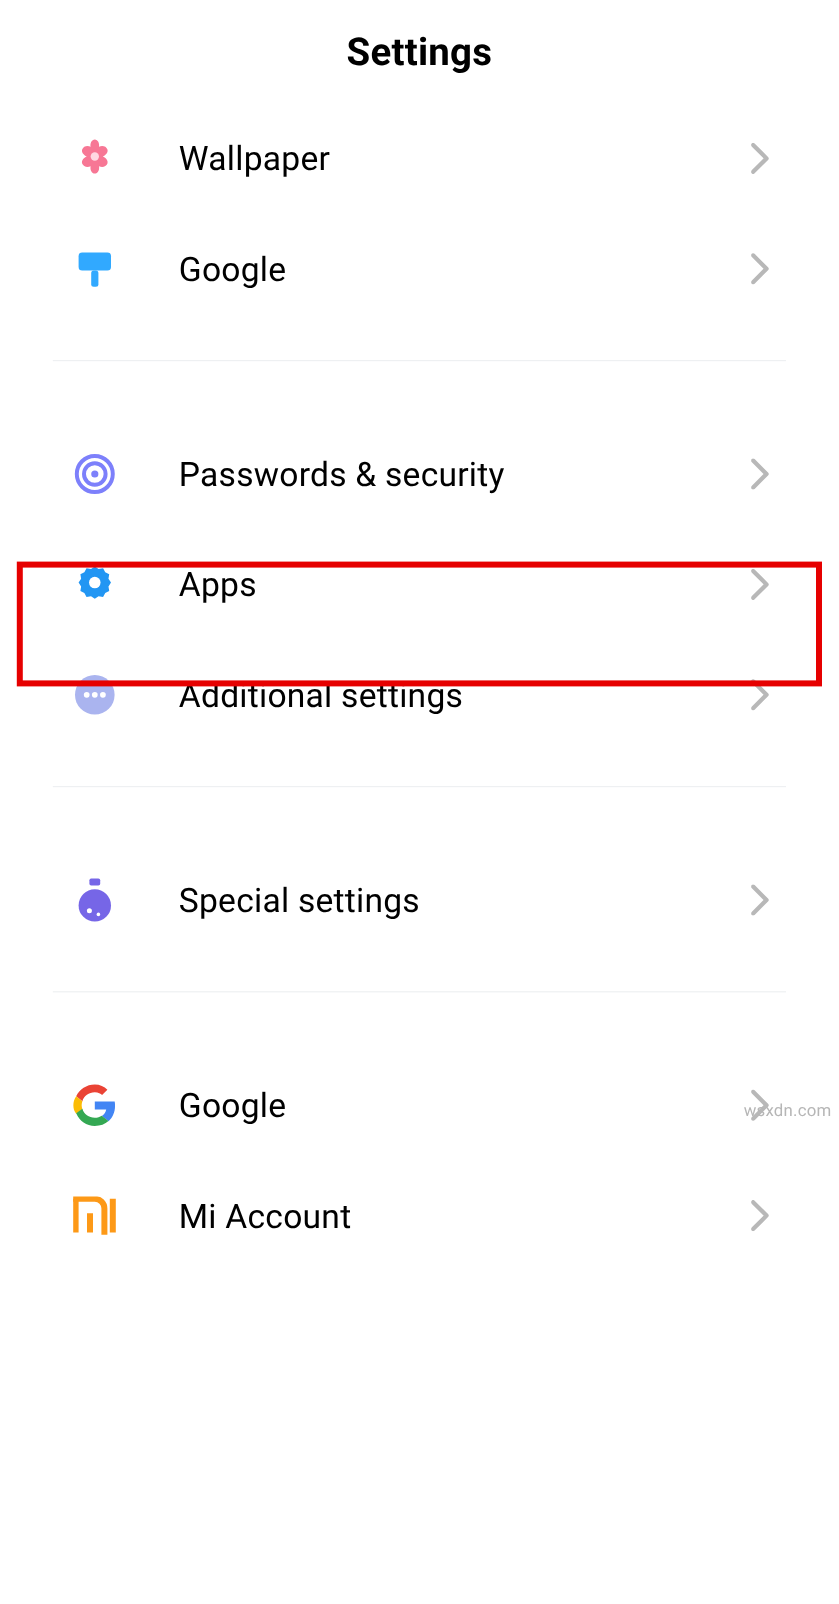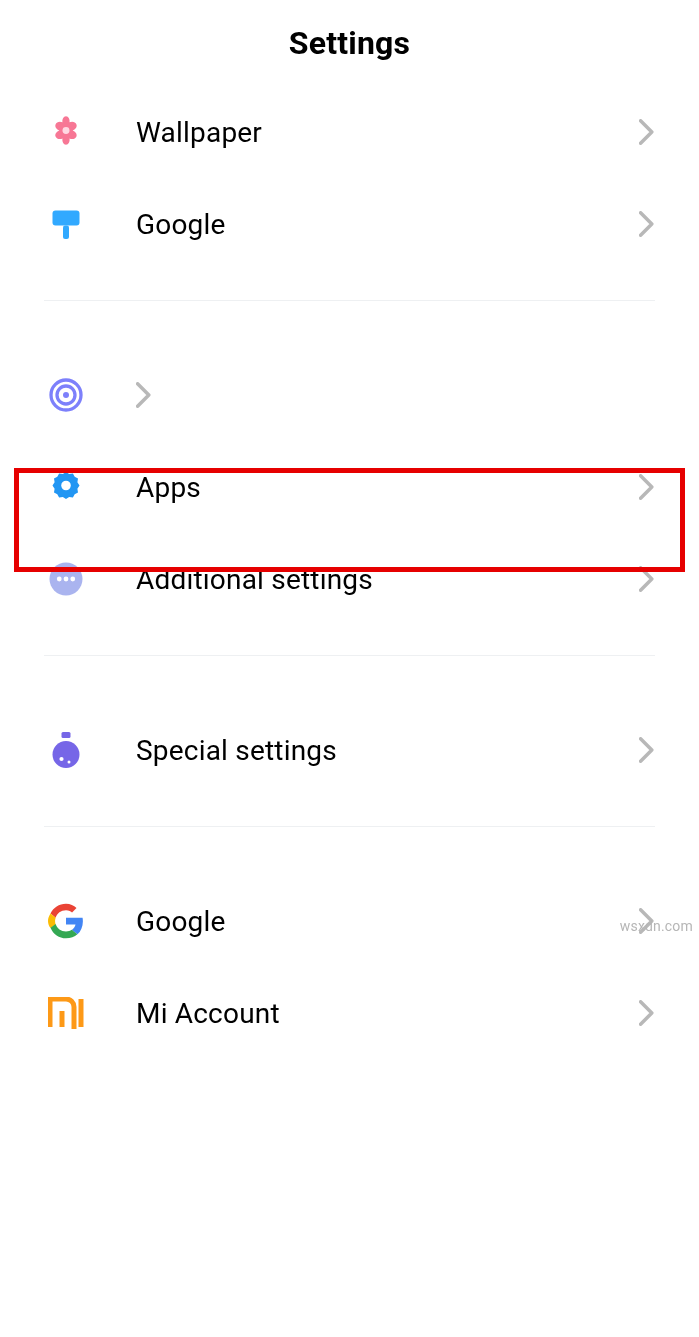--- a/index.html
+++ b/index.html
@@ -20,21 +20,21 @@
     text-align: center;
     padding-top: 24px;
     padding-bottom: 24px;
   }
   .header h1 {
     font-size: 32px;
     font-weight: 700;
     letter-spacing: 0.2px;
   }
   .group {
-    padding: 0 0;
+    padding: 0 13px;
   }
   .divider {
     height: 1px;
     background: #eef0f2;
     margin: 30px 44px 48px 44px;
   }
   .row {
     display: flex;
     align-items: center;
     padding: 24px 0 24px 0;
@@ -127,20 +127,21 @@
 
   <div class="group">
     <div class="row">
       <span class="icon-slot">
         <svg width="36" height="36" viewBox="0 0 24 24">
           <circle cx="12" cy="12" r="10" fill="none" stroke="#7d80fb" stroke-width="2.2"></circle>
           <circle cx="12" cy="12" r="6" fill="none" stroke="#7d80fb" stroke-width="2.2"></circle>
           <circle cx="12" cy="12" r="2" fill="#7d80fb"></circle>
         </svg>
       </span>
+      <span class="label">Passwords &amp; security</span>
       <span class="chev">
         <svg width="16" height="26" viewBox="0 0 10 16">
             <path d="M1 1l7 7-7 7" stroke="#b8b8b8" stroke-width="2.2" fill="none" stroke-linecap="round" stroke-linejoin="round"></path>
           </svg>
       </span>
     </div>
 
 
     <div class="row">
       <span class="icon-slot">

